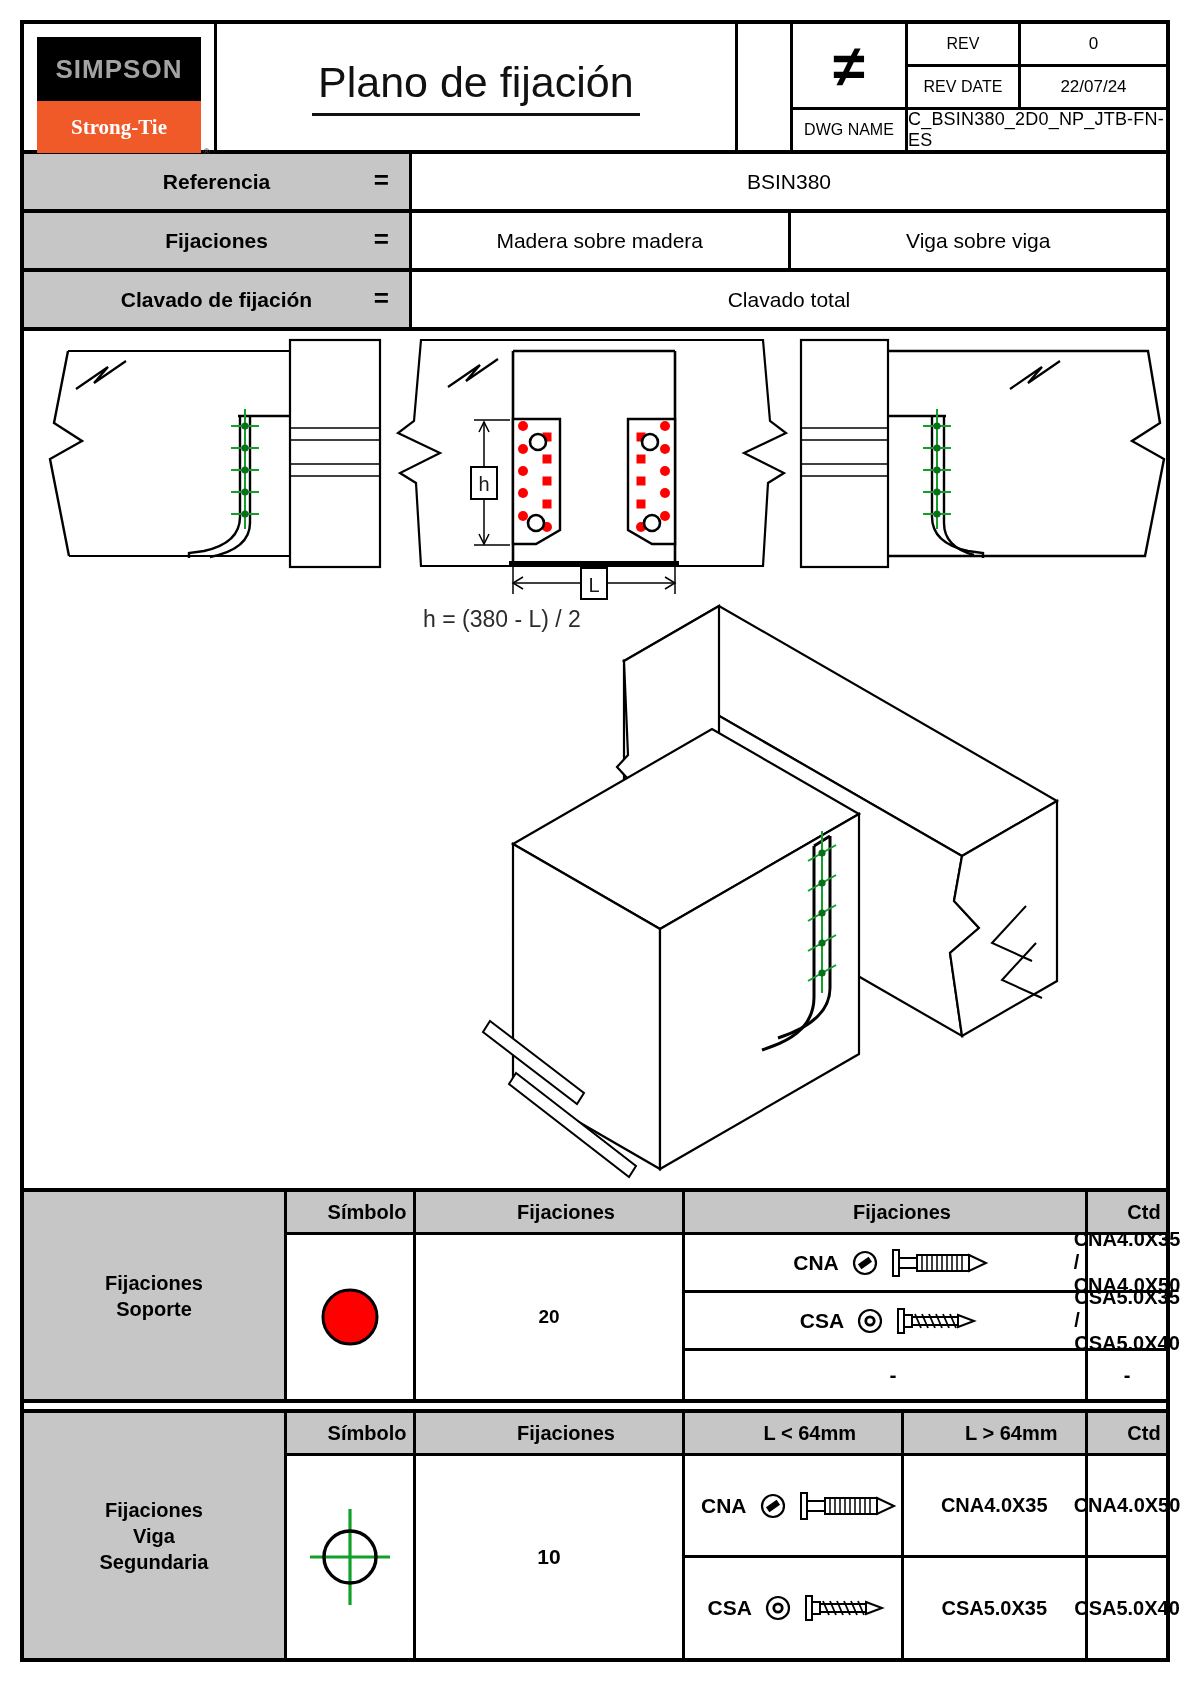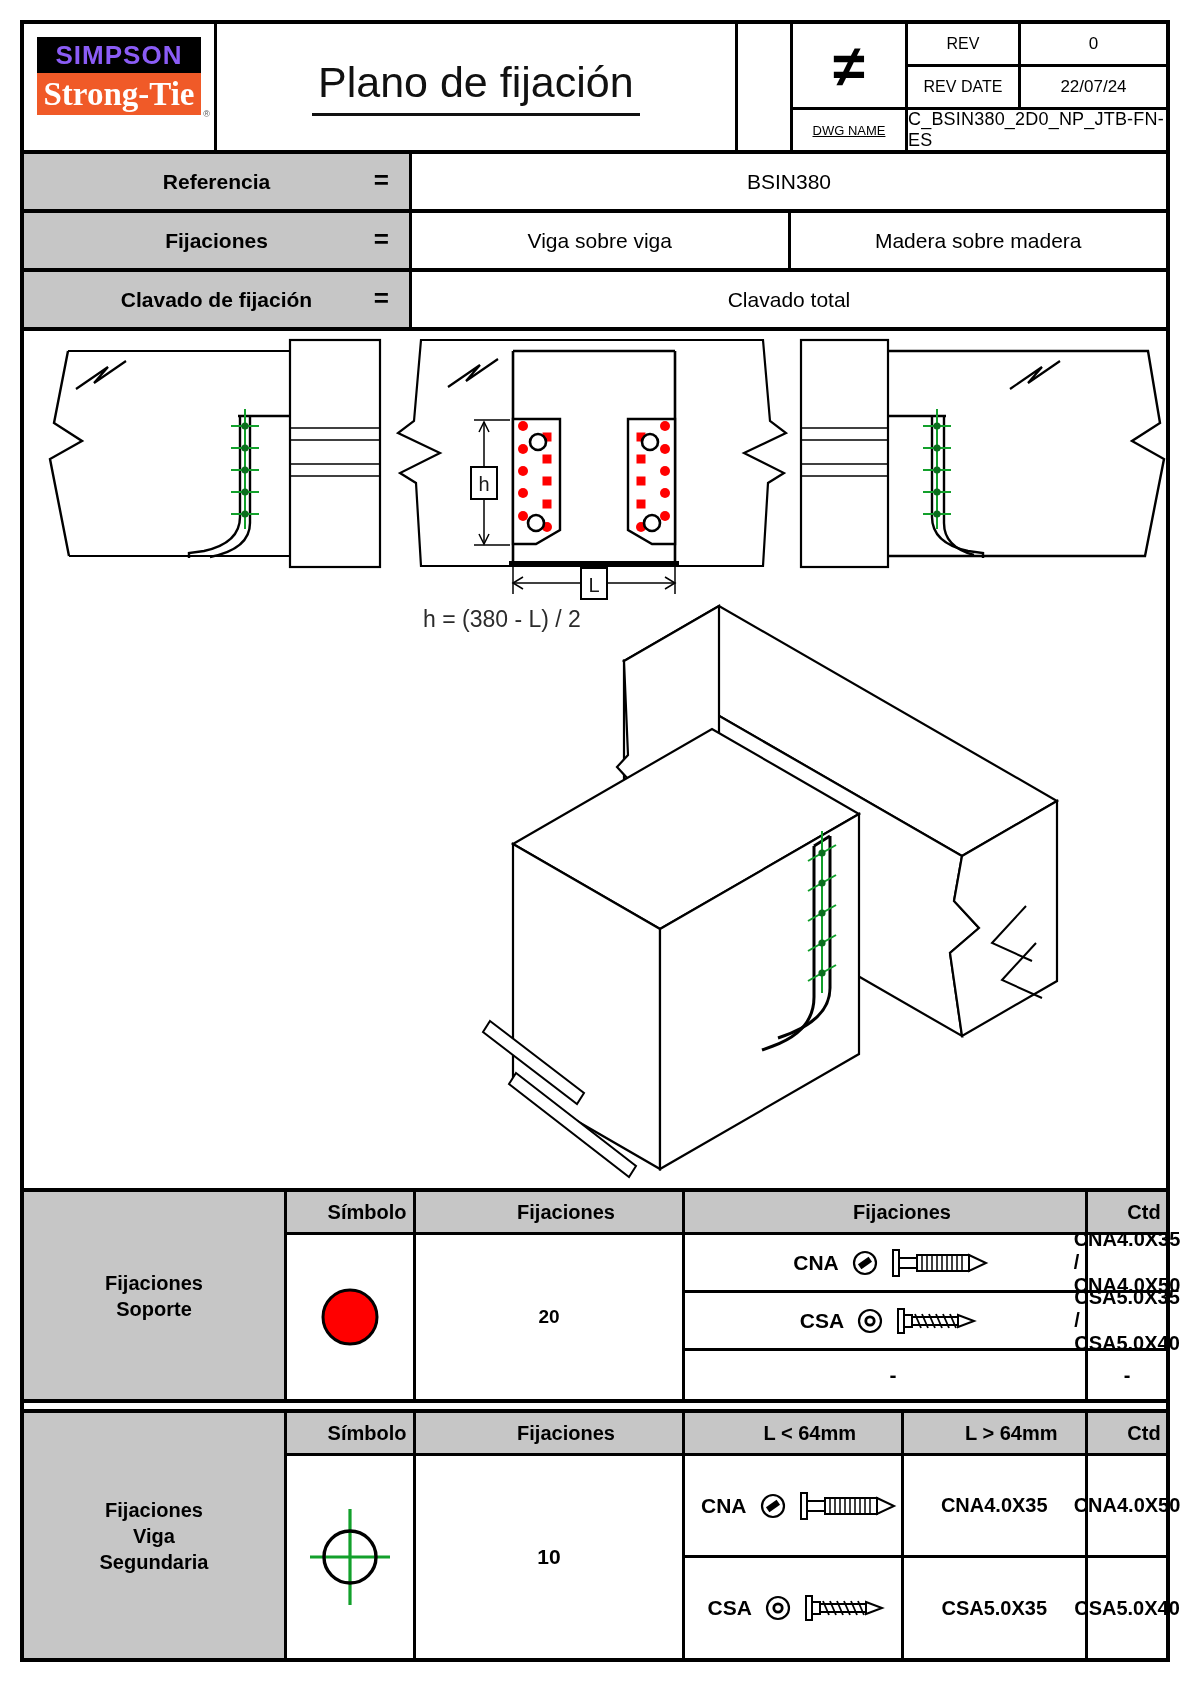--- a/index.html
+++ b/index.html
@@ -5,37 +5,37 @@
   html,body{margin:0;padding:0;background:#fff;}
   .page{position:relative;width:1190px;height:1682px;background:#fff;
         font-family:"Liberation Sans", sans-serif;color:#000;}
   .sheet{position:absolute;left:20px;top:20px;width:1142px;height:1634px;
          border:4px solid #000;background:#fff;}
 
   
   .titlebar{height:126px;border-bottom:4px solid #000;display:flex;}
   .logo-cell{width:190px;border-right:3px solid #000;position:relative;}
   .logo{position:absolute;left:13px;top:13px;width:164px;}
-  .logo-black{background:#000;color:#8b5cf6;height:36px;display:flex;align-items:center;
+  .logo-black{background:#000;color:#a3a3a3;height:64px;display:flex;align-items:center;
               justify-content:center;font-weight:bold;font-size:26px;letter-spacing:1px;}
-  .logo-orange{background:#F05A28;color:#fff;height:42px;display:flex;align-items:center;
-               justify-content:center;font-weight:bold;font-size:33px;
+  .logo-orange{background:#F05A28;color:#fff;height:52px;display:flex;align-items:center;
+               justify-content:center;font-weight:bold;font-size:21px;
                font-family:"Liberation Serif", serif;}
   .logo-reg{position:absolute;right:-9px;bottom:-4px;font-size:9px;color:#555;}
   .title-cell{width:520px;border-right:3px solid #000;display:flex;align-items:center;justify-content:center;}
   .title-text{font-size:43px;color:#111;border-bottom:3px solid #111;padding:0 6px 6px 6px;}
   .title-gap{width:52px;}
   .revblock{width:374px;border-left:3px solid #000;display:grid;
             grid-template-columns:112px 110px 1fr;grid-template-rows:40px 40px 40px;
             gap:3px;background:#000;}
   .revblock>div{background:#fff;display:flex;align-items:center;justify-content:center;}
   .neq-cell{grid-row:1/3;font-size:58px;font-weight:bold;line-height:1;}
   .dwg-val{grid-column:2/4;font-size:18px;letter-spacing:0.2px;}
   .rev-lab{font-size:16px;} .rev-val{font-size:17px;}
-  .dwg-lab{font-size:13px;text-decoration:underline;}
+  .dwg-lab{font-size:16px;}
 
   
   .inforow{height:55px;border-bottom:4px solid #000;display:flex;}
   .info-label{width:385px;background:#C6C6C6;border-right:3px solid #000;
               position:relative;display:flex;align-items:center;justify-content:center;}
   .info-label .lab{font-weight:bold;font-size:21px;}
   .info-label .eq{position:absolute;right:20px;font-weight:bold;font-size:26px;top:50%;transform:translateY(-54%);}
   .info-vals{flex:1;display:flex;justify-content:flex-end;}
   .info-val{flex:1;display:flex;align-items:center;justify-content:center;font-size:21px;}
   .info-val + .info-val{border-left:3px solid #000;}
@@ -100,22 +100,22 @@
     <div class="info-vals">
       <div class="info-val">BSIN380</div>
     </div>
   </div>
   <div class="inforow">
     <div class="info-label">
       <span class="lab">Fijaciones</span>
       <span class="eq">=</span>
     </div>
     <div class="info-vals">
+      <div class="info-val">Madera sobre madera</div>
       <div class="info-val">Viga sobre viga</div>
-      <div class="info-val">Madera sobre madera</div>
     </div>
   </div>
   <div class="inforow">
     <div class="info-label">
       <span class="lab">Clavado de fijación</span>
       <span class="eq">=</span>
     </div>
     <div class="info-vals">
       <div class="info-val">Clavado total</div>
     </div>

